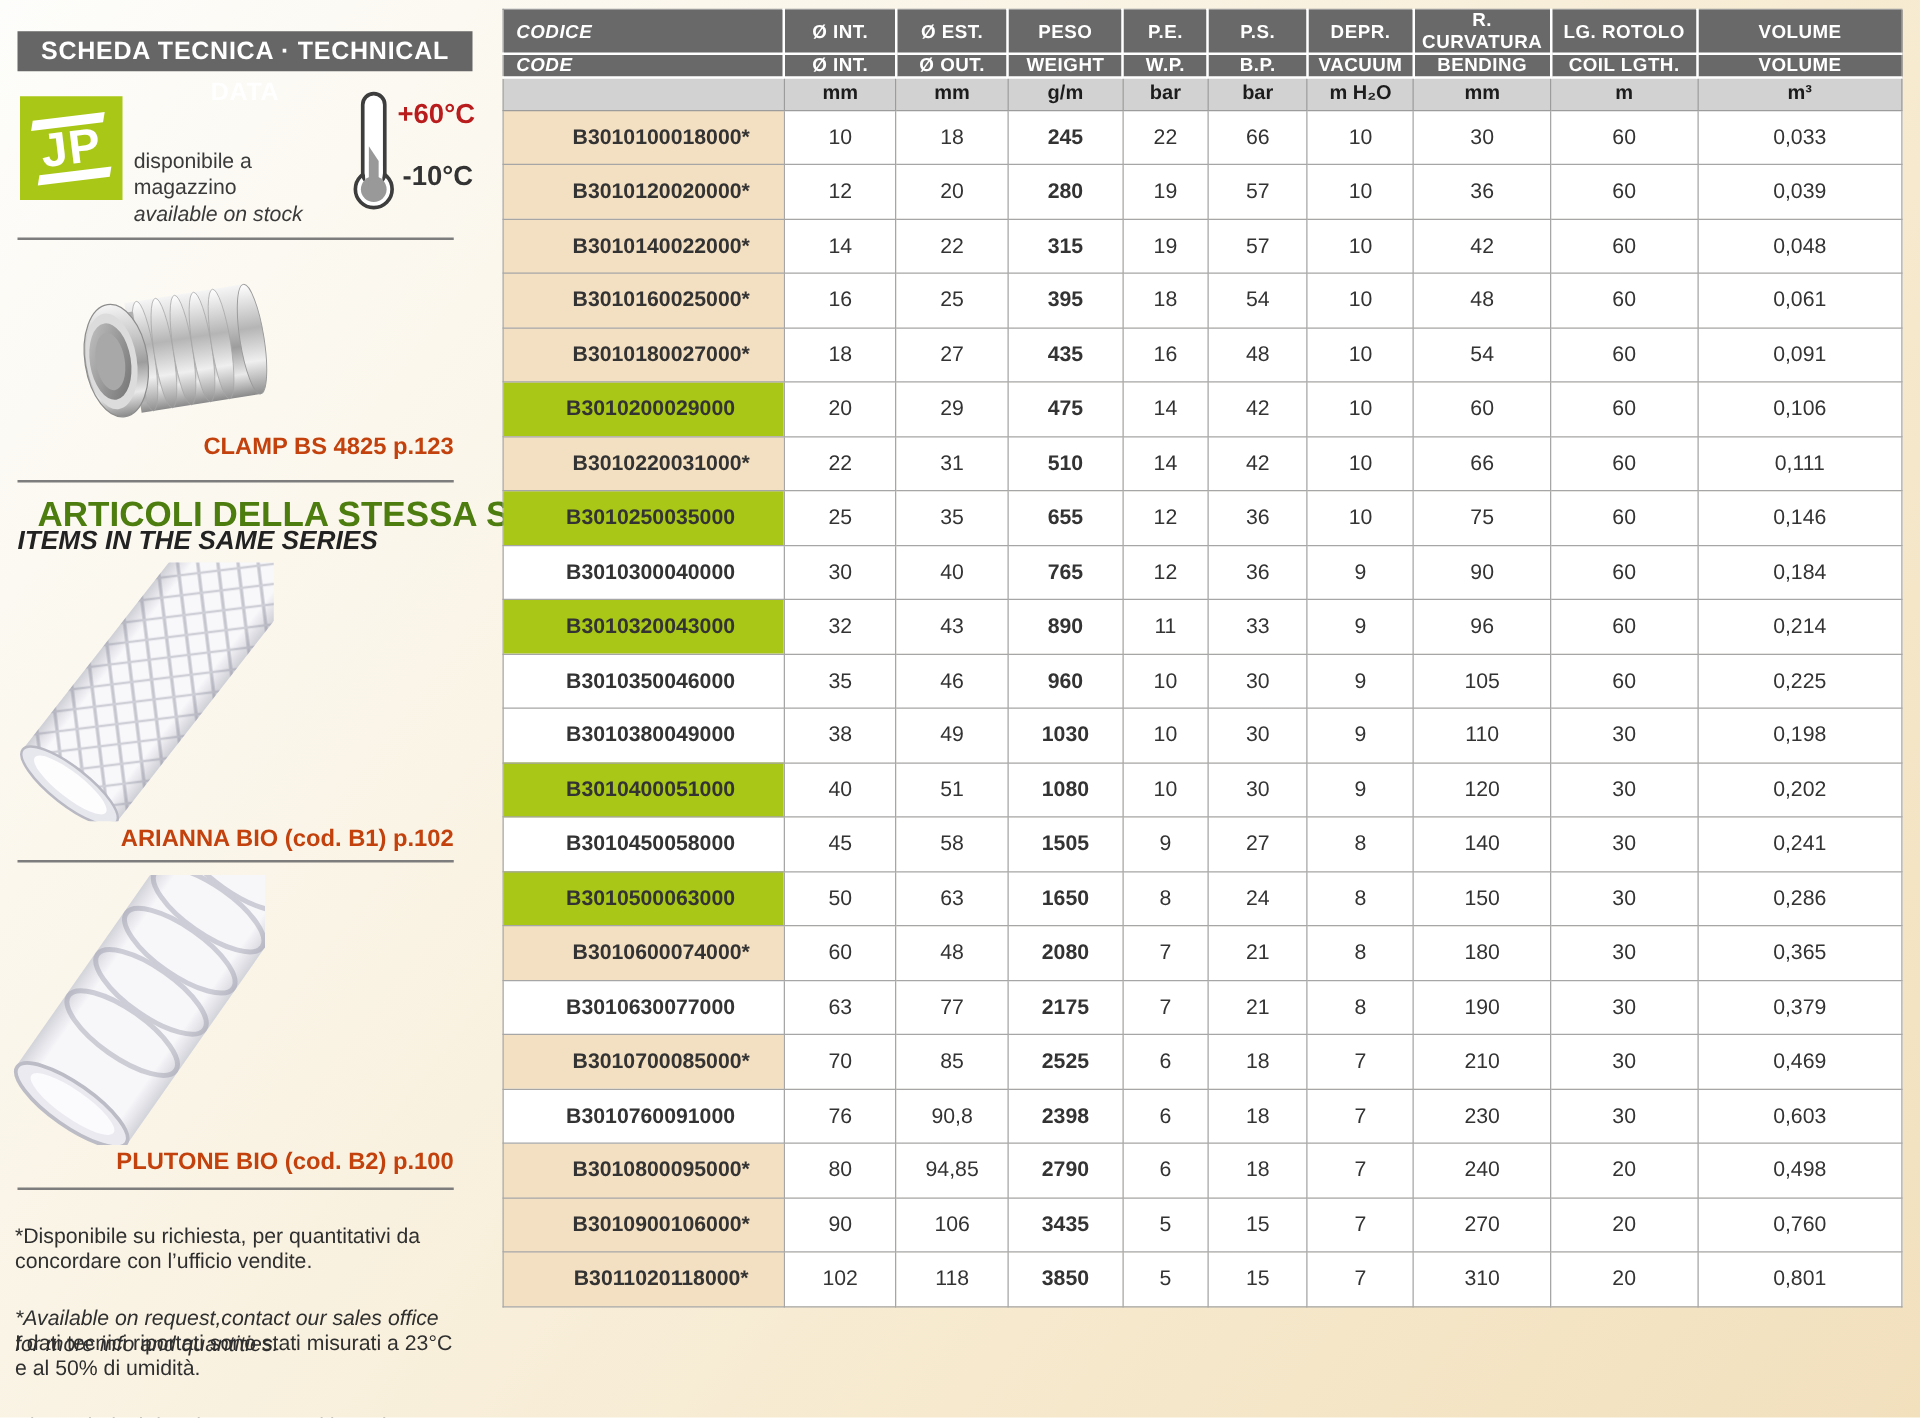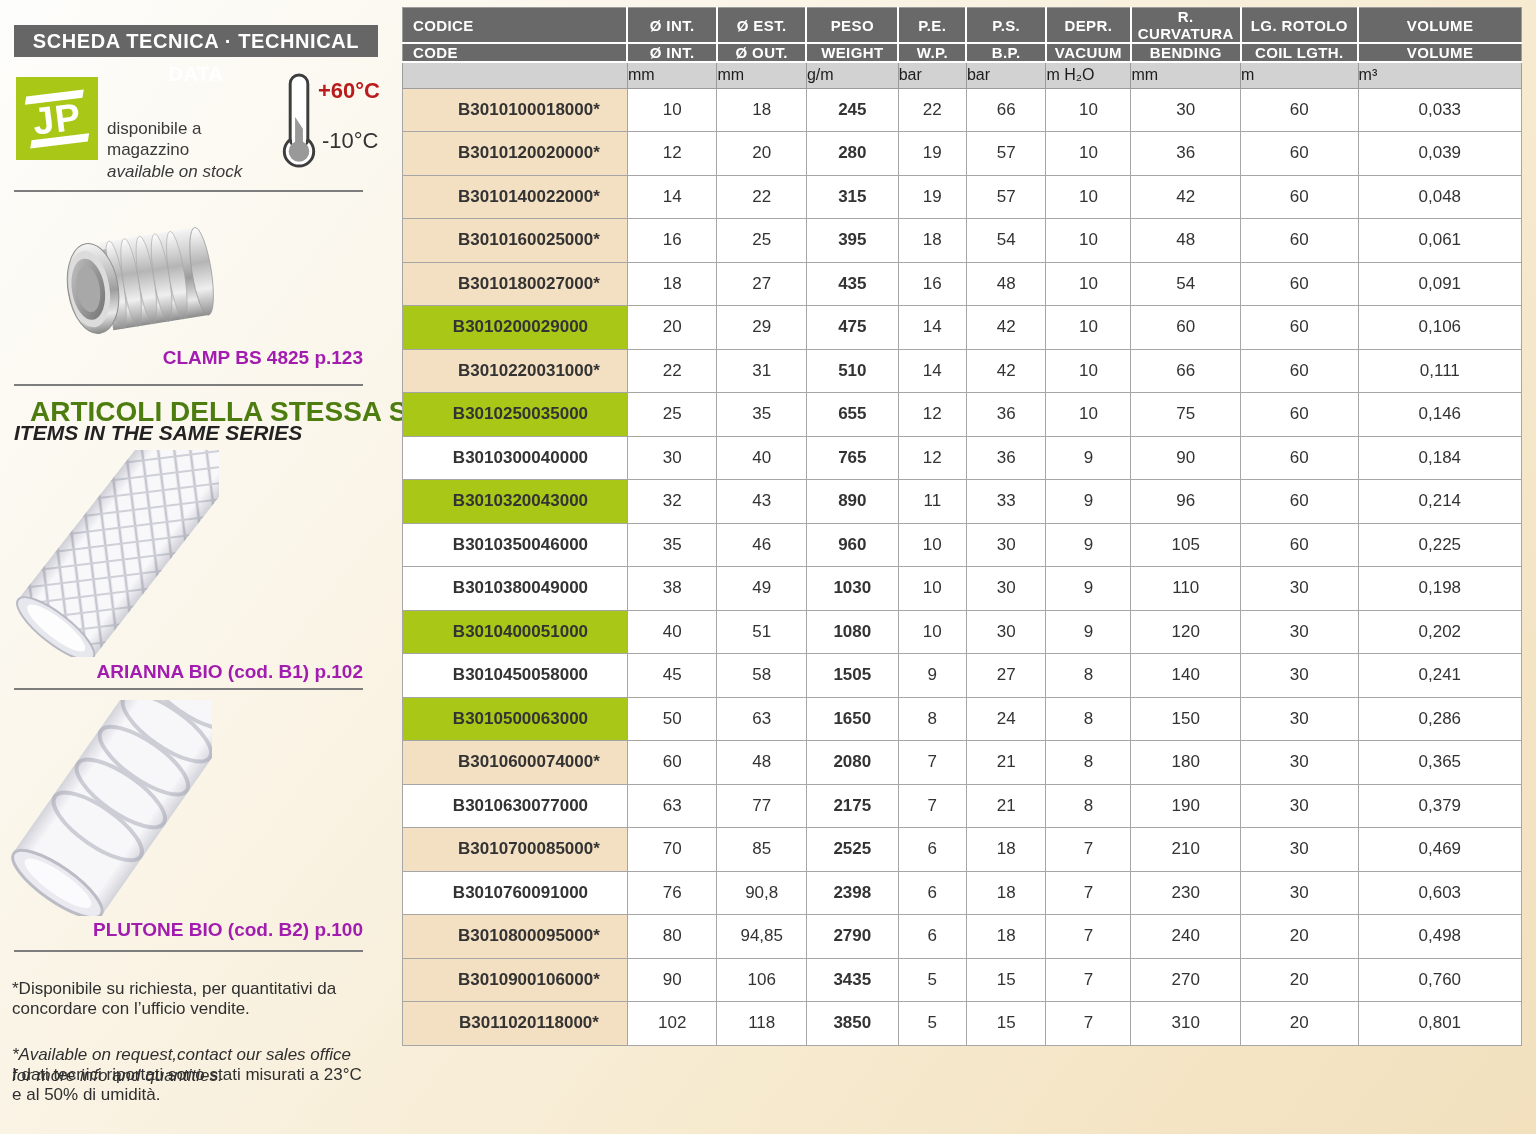--- a/index.html
+++ b/index.html
@@ -21,43 +21,43 @@
     text-align:center;line-height:33px;}
   .jp-logo{left:16px;top:77px;width:82px;height:83px;background:var(--green);
     display:flex;align-items:center;justify-content:center;}
   .jp-inner{transform:rotate(-7deg);display:flex;flex-direction:column;align-items:center;}
   .jp-bar{width:58px;height:8px;background:#fff;transform:skewX(-16deg);}
   .jp-text{color:#fff;font-weight:bold;font-size:38px;line-height:36px;letter-spacing:1px;}
   .stock-text{left:107px;top:118px;width:165px;font-size:17px;line-height:1.25;color:#3a3a3a;}
   .stock-en{font-style:italic;}
   .thermo{left:277px;top:72px;}
   .temp-max{left:318px;top:78px;font-size:22px;font-weight:bold;color:#b91c1c;}
-  .temp-min{left:322px;top:128px;font-size:22px;font-weight:normal;color:#333;}
+  .temp-min{left:322px;top:128px;font-size:22px;font-weight:bold;color:#333;}
   .divider{left:14px;width:349px;height:2px;background:#7d7d7d;}
-  .caption{left:14px;width:349px;text-align:right;font-weight:bold;font-size:19px;color:#a21caf;}
+  .caption{left:14px;width:349px;text-align:right;font-weight:bold;font-size:19px;color:#c2410c;}
   .series-it{left:30px;top:396px;font-weight:bold;font-size:28px;color:#4d7c0f;}
   .series-en{left:14px;top:421px;font-weight:bold;font-style:italic;font-size:21px;color:#222;}
   .footnote{left:12px;width:378px;font-size:17px;line-height:1.22;color:#2f2f2f;white-space:pre-line;}
   .footnote .en{font-style:italic;}
   .fn-block{margin-bottom:4px;}
 
   
   .tech-table{left:402px;top:7px;}
   table{border-collapse:collapse;width:1120px;table-layout:fixed;border:1px solid #9c9c9c;}
   col.c0{width:20.1%;} col.c1{width:8.0%;} col.c2{width:8.0%;} col.c3{width:8.2%;}
   col.c4{width:6.1%;} col.c5{width:7.1%;} col.c6{width:7.6%;} col.c7{width:9.8%;}
   col.c8{width:10.5%;} col.c9{width:14.6%;}
   tr.h1{height:27px;} tr.h2{height:16px;}
   th{background:var(--hdrgray);color:#fff;font-size:15px;font-weight:bold;
      border-right:2px solid #fff;border-bottom:2px solid #fff;letter-spacing:.4px;
      text-align:center;}
-  th:first-child{text-align:left;padding-left:10px;}
+  th:first-child{text-align:left;padding-left:10px;font-style:italic;}
   th:last-child{border-right:1px solid #9c9c9c;}
-  tr.units td{background:var(--unitsgray);font-weight:normal;font-size:16px;color:#1c1c1c;
-     border:1px solid #9c9c9c;height:26px;text-align:left;}
+  tr.units td{background:var(--unitsgray);font-weight:bold;font-size:16px;color:#1c1c1c;
+     border:1px solid #9c9c9c;height:26px;text-align:center;}
   tr.data-row{height:43.5px;}
   tr.data-row td{border:1px solid #a6a6a6;font-size:17px;color:#333;
      text-align:center;background:#fff;}
   td.code{text-align:left;padding-left:11px;font-weight:bold;color:#2b2b2b;}
   td.code.beige{background:var(--beige);padding-left:28px;}
   td.code.green{background:var(--green);}
   td.code.white{background:#fff;}
   td.bold{font-weight:bold;color:#1f1f1f;}
 </style>
 </head>

